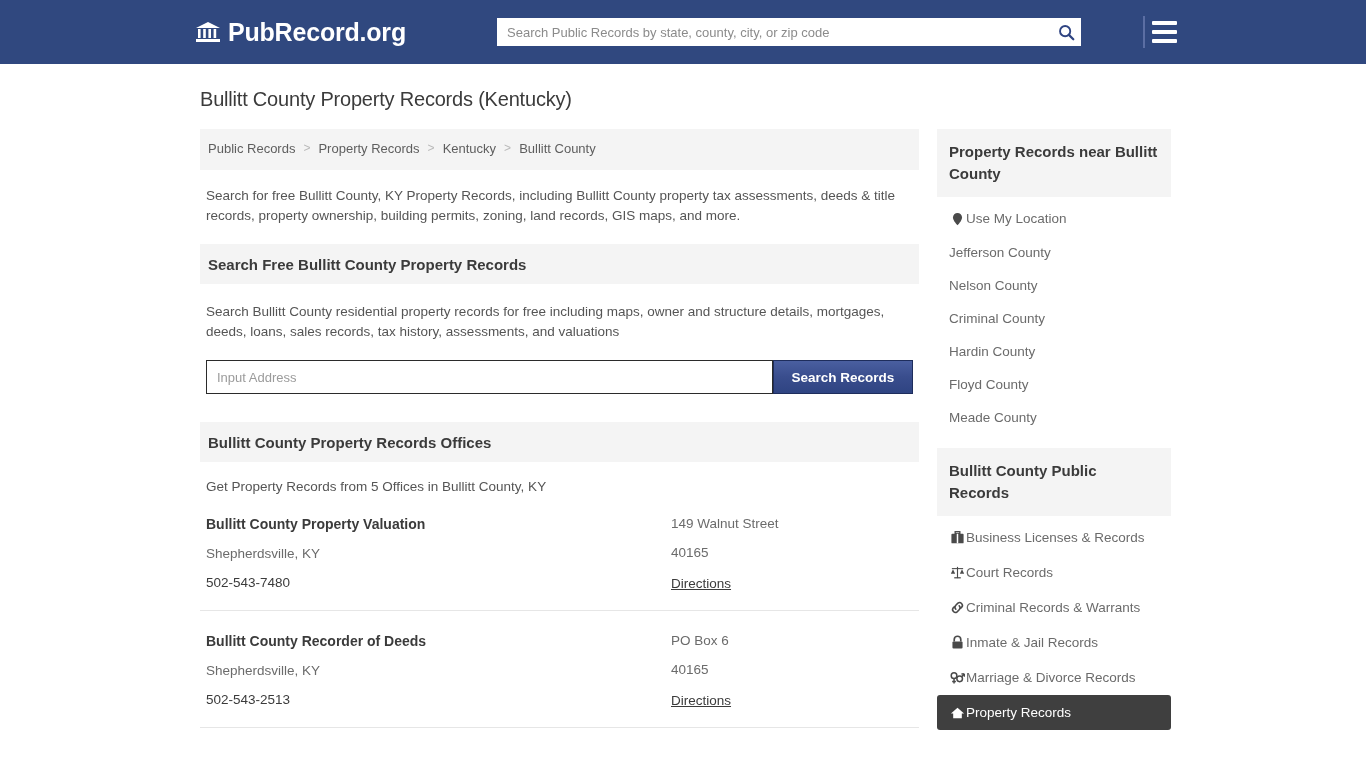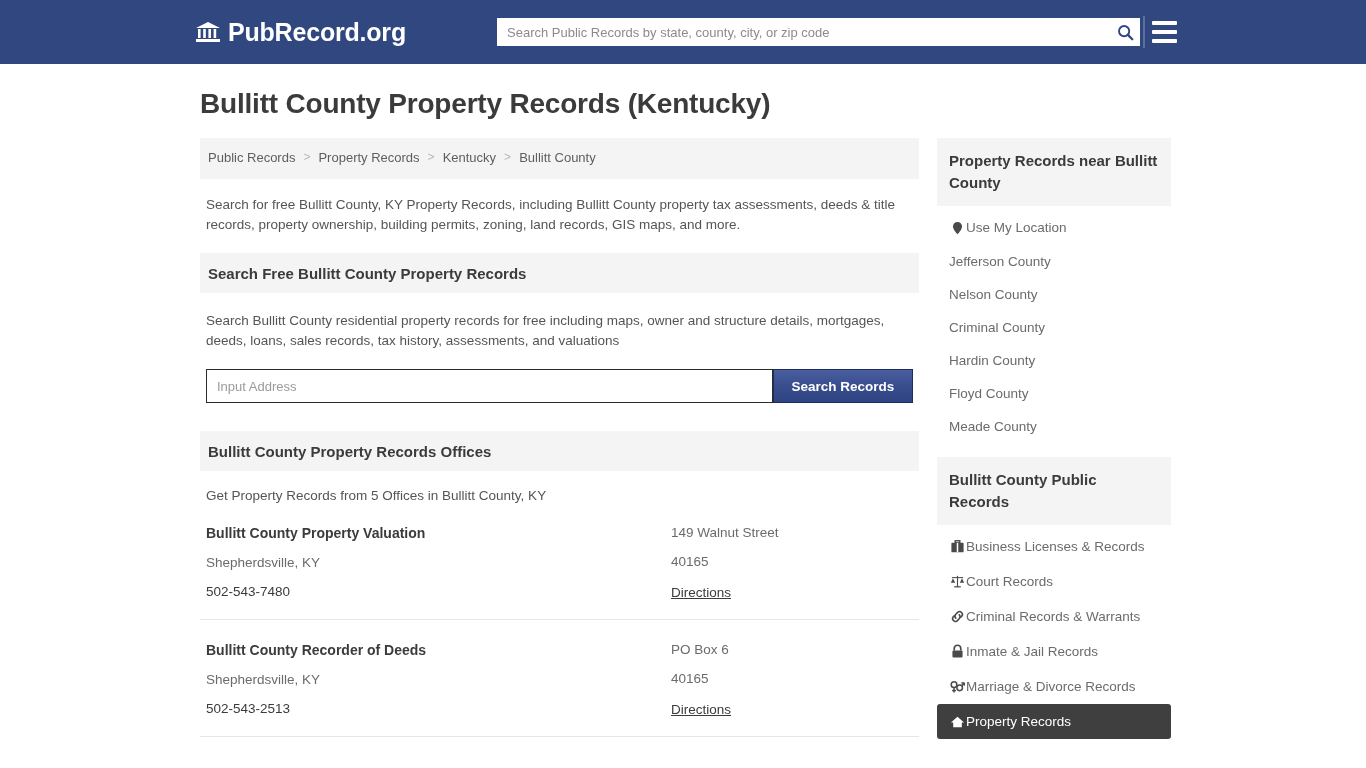--- a/index.html
+++ b/index.html
@@ -30,21 +30,21 @@
     color: #ffffff;
     font-size: 25px;
     font-weight: bold;
     letter-spacing: -0.2px;
     white-space: nowrap;
   }
   .header-search {
     position: absolute;
     left: 497px;
     top: 18px;
-    width: 643px;
+    width: 584px;
     height: 28px;
     background: #ffffff;
     display: flex;
     align-items: center;
   }
   .header-search input {
     flex: 1;
     border: 0;
     outline: none;
     height: 100%;
@@ -89,22 +89,22 @@
     background: #5b6ea3;
   }
 
   
   .page {
     width: 1366px;
     padding: 0 195px 0 200px;
     position: relative;
   }
   .page-title {
-    font-size: 28px;
-    font-weight: bold;
+    font-size: 20px;
+    font-weight: normal;
     color: #3b3b3b;
     padding-top: 24px;
     padding-bottom: 0;
     letter-spacing: -0.2px;
   }
   .columns {
     display: flex;
     gap: 0;
     margin-top: 18px;
   }

